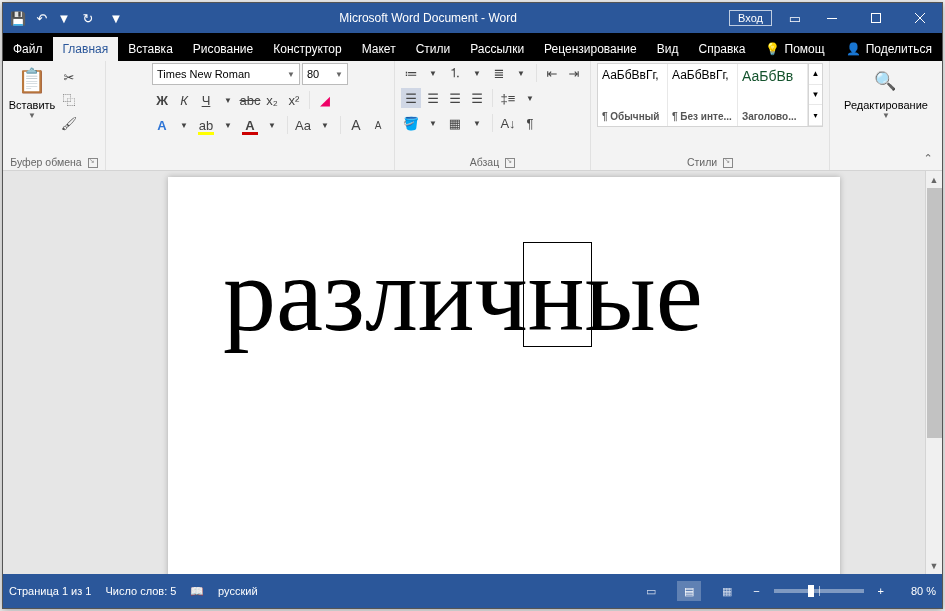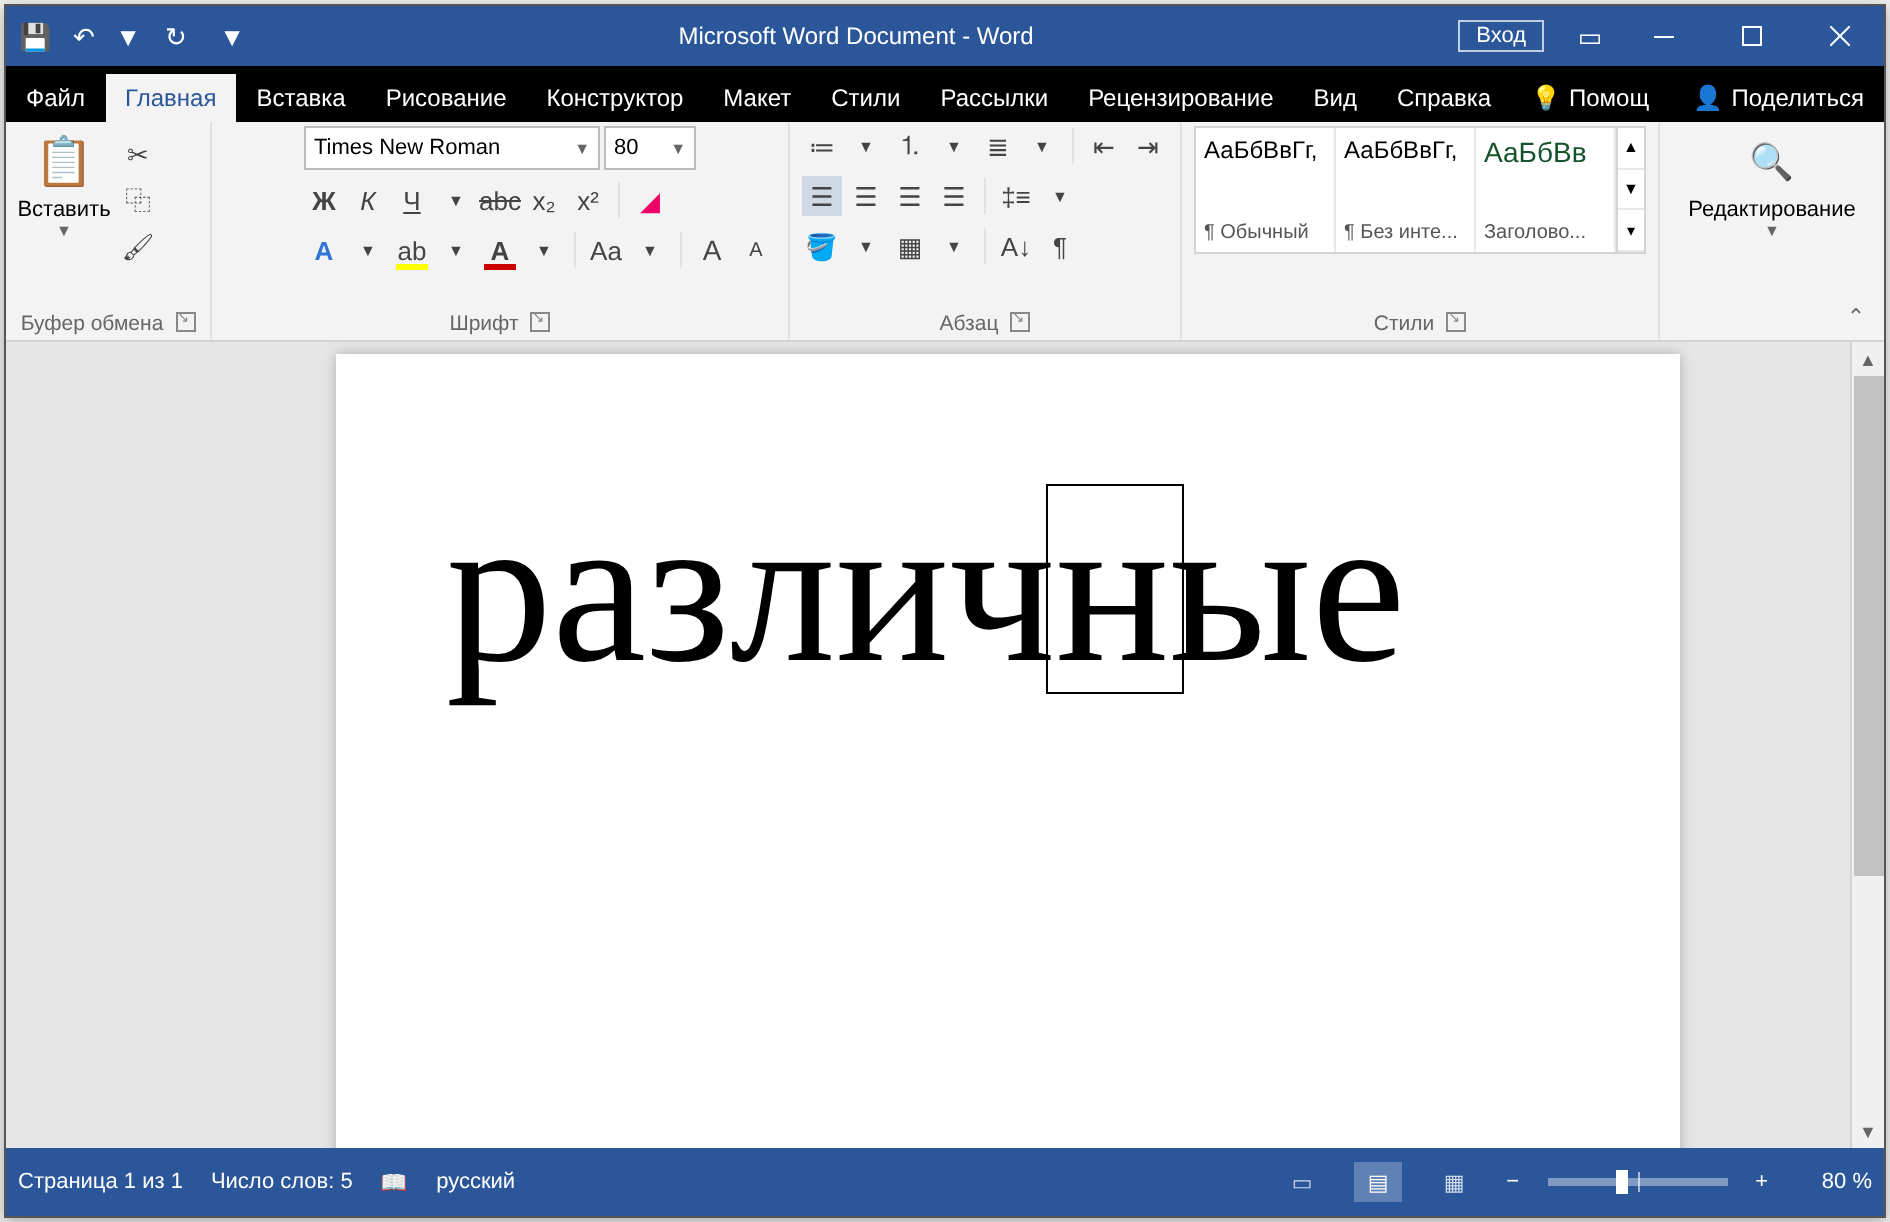--- a/index.html
+++ b/index.html
@@ -16,38 +16,38 @@
 .titlebar .ribbonopts { width: 30px; height: 30px; display: flex; align-items: center; justify-content: center; cursor: pointer; font-size: 13px; }
 
 .tabs { height: 28px; background: #000000; display: flex; align-items: flex-end; color: #fff; font-size: 12px; }
 .tabs .tab { padding: 5px 10px; cursor: pointer; }
 .tabs .tab.active { background: #f3f3f3; color: #2b579a; }
 .tabs .spacer { flex: 1; }
 .tabs .righttab { display: flex; align-items: center; gap: 4px; padding: 5px 10px; cursor: pointer; font-size: 12px; }
 
 .ribbon { height: 110px; background: #f3f3f3; border-bottom: 1px solid #d4d4d4; display: flex; position: relative; }
 .group { border-right: 1px solid #e1e1e1; display: flex; flex-direction: column; padding: 2px 6px 0 6px; }
-.group .label { font-size: 10.5px; color: #666; text-align: center; padding: 2px 0; margin-top: auto; display: flex; align-items: flex-start; justify-content: center; gap: 6px; }
+.group .label { font-size: 10.5px; color: #666; text-align: center; padding: 2px 0; margin-top: auto; display: flex; align-items: flex-end; justify-content: center; gap: 6px; }
 .group .dlg { width: 10px; height: 10px; border: 1px solid #888; position: relative; cursor: pointer; display:inline-block;}
 .group .dlg::after { content: "↘"; font-size: 7px; position: absolute; top: -2px; left: 0px; color: #888; }
 .group-body { display: flex; align-items: flex-start; gap: 4px; }
 .bigbtn { width: 46px; display: flex; flex-direction: column; align-items: center; cursor: pointer; padding: 2px; }
 .bigbtn .icon { width: 32px; height: 32px; display: flex; align-items: center; justify-content: center; font-size: 24px; }
 .bigbtn .text { font-size: 11px; text-align: center; line-height: 1.1; margin-top: 2px; }
 .col { display: flex; flex-direction: column; gap: 3px; }
 .smbtn { width: 20px; height: 20px; display: flex; align-items: center; justify-content: center; cursor: pointer; font-size: 13px; color: #444; }
 .row { display: flex; gap: 2px; align-items: center; }
 
 .font-combo { width: 148px; height: 22px; border: 1px solid #bbb; background: #fff; font-size: 11px; padding: 2px 4px; display: flex; align-items: center; justify-content: space-between; cursor: pointer; }
 .size-combo { width: 46px; height: 22px; border: 1px solid #bbb; background: #fff; font-size: 11px; padding: 2px 4px; display: flex; align-items: center; justify-content: space-between; cursor: pointer; }
 
 .styles-gallery { display: flex; border: 1px solid #d4d4d4; background: #fff; }
 .style-item { width: 70px; height: 62px; border-right: 1px solid #e8e8e8; padding: 4px; cursor: pointer; display: flex; flex-direction: column; justify-content: space-between; }
 .style-item .preview { font-size: 12px; }
-.style-item .name { font-size: 10px; color: #555; white-space: nowrap; overflow: hidden; text-overflow: ellipsis; }
+.style-item .name { font-size: 10px; color: #555; white-space: nowrap; overflow: hidden; text-overflow: ellipsis; font-weight: bold; }
 .style-btns { width: 14px; display: flex; flex-direction: column; border-left: 1px solid #d4d4d4; }
 .style-btns div { flex: 1; display: flex; align-items: center; justify-content: center; font-size: 8px; cursor: pointer; border-bottom: 1px solid #e8e8e8; }
 
 .collapse-rib { position: absolute; right: 6px; bottom: 4px; font-size: 11px; color: #666; cursor: pointer; width: 16px; height: 16px; display:flex; align-items:center; justify-content:center;}
 
 .workspace { flex: 1; background: #e6e6e6; position: relative; overflow: hidden; }
 .page { position: absolute; left: 165px; top: 6px; width: 672px; height: 420px; background: #fff; box-shadow: 0 0 6px rgba(0,0,0,.25); }
 .doc-text { position: absolute; left: 55px; top: 65px; font-family: "Times New Roman", serif; font-size: 106px; color: #000; line-height: 1; }
 .cursor-box { position: absolute; left: 355px; top: 65px; width: 69px; height: 105px; border: 1px solid #000; pointer-events: none; }
 .vscroll { position: absolute; right: 0; top: 0; bottom: 0; width: 17px; background: #f0f0f0; border-left: 1px solid #d4d4d4; }
@@ -185,24 +185,20 @@
             </div>
           <div class="smbtn" style="font-size:8px;">▼</div>
           <div class="sep"></div>
           <div class="smbtn">Aa</div>
           <div class="smbtn" style="font-size:8px;">▼</div>
           <div class="sep"></div>
           <div class="smbtn" style="font-size:14px;">A</div>
           <div class="smbtn" style="font-size:10px;">A</div>
         </div>
       </div>
-      <div class="label">
-          <span>Шрифт</span>
-          <span class="dlg"></span>
-        </div>
     </div>
 
     <div class="group">
       <div class="col" style="gap:5px;">
         <div class="row">
           <div class="smbtn">≔</div>
             <div class="smbtn" style="font-size:8px;">▼</div>
           <div class="smbtn">⒈</div>
             <div class="smbtn" style="font-size:8px;">▼</div>
           <div class="smbtn">≣</div>

